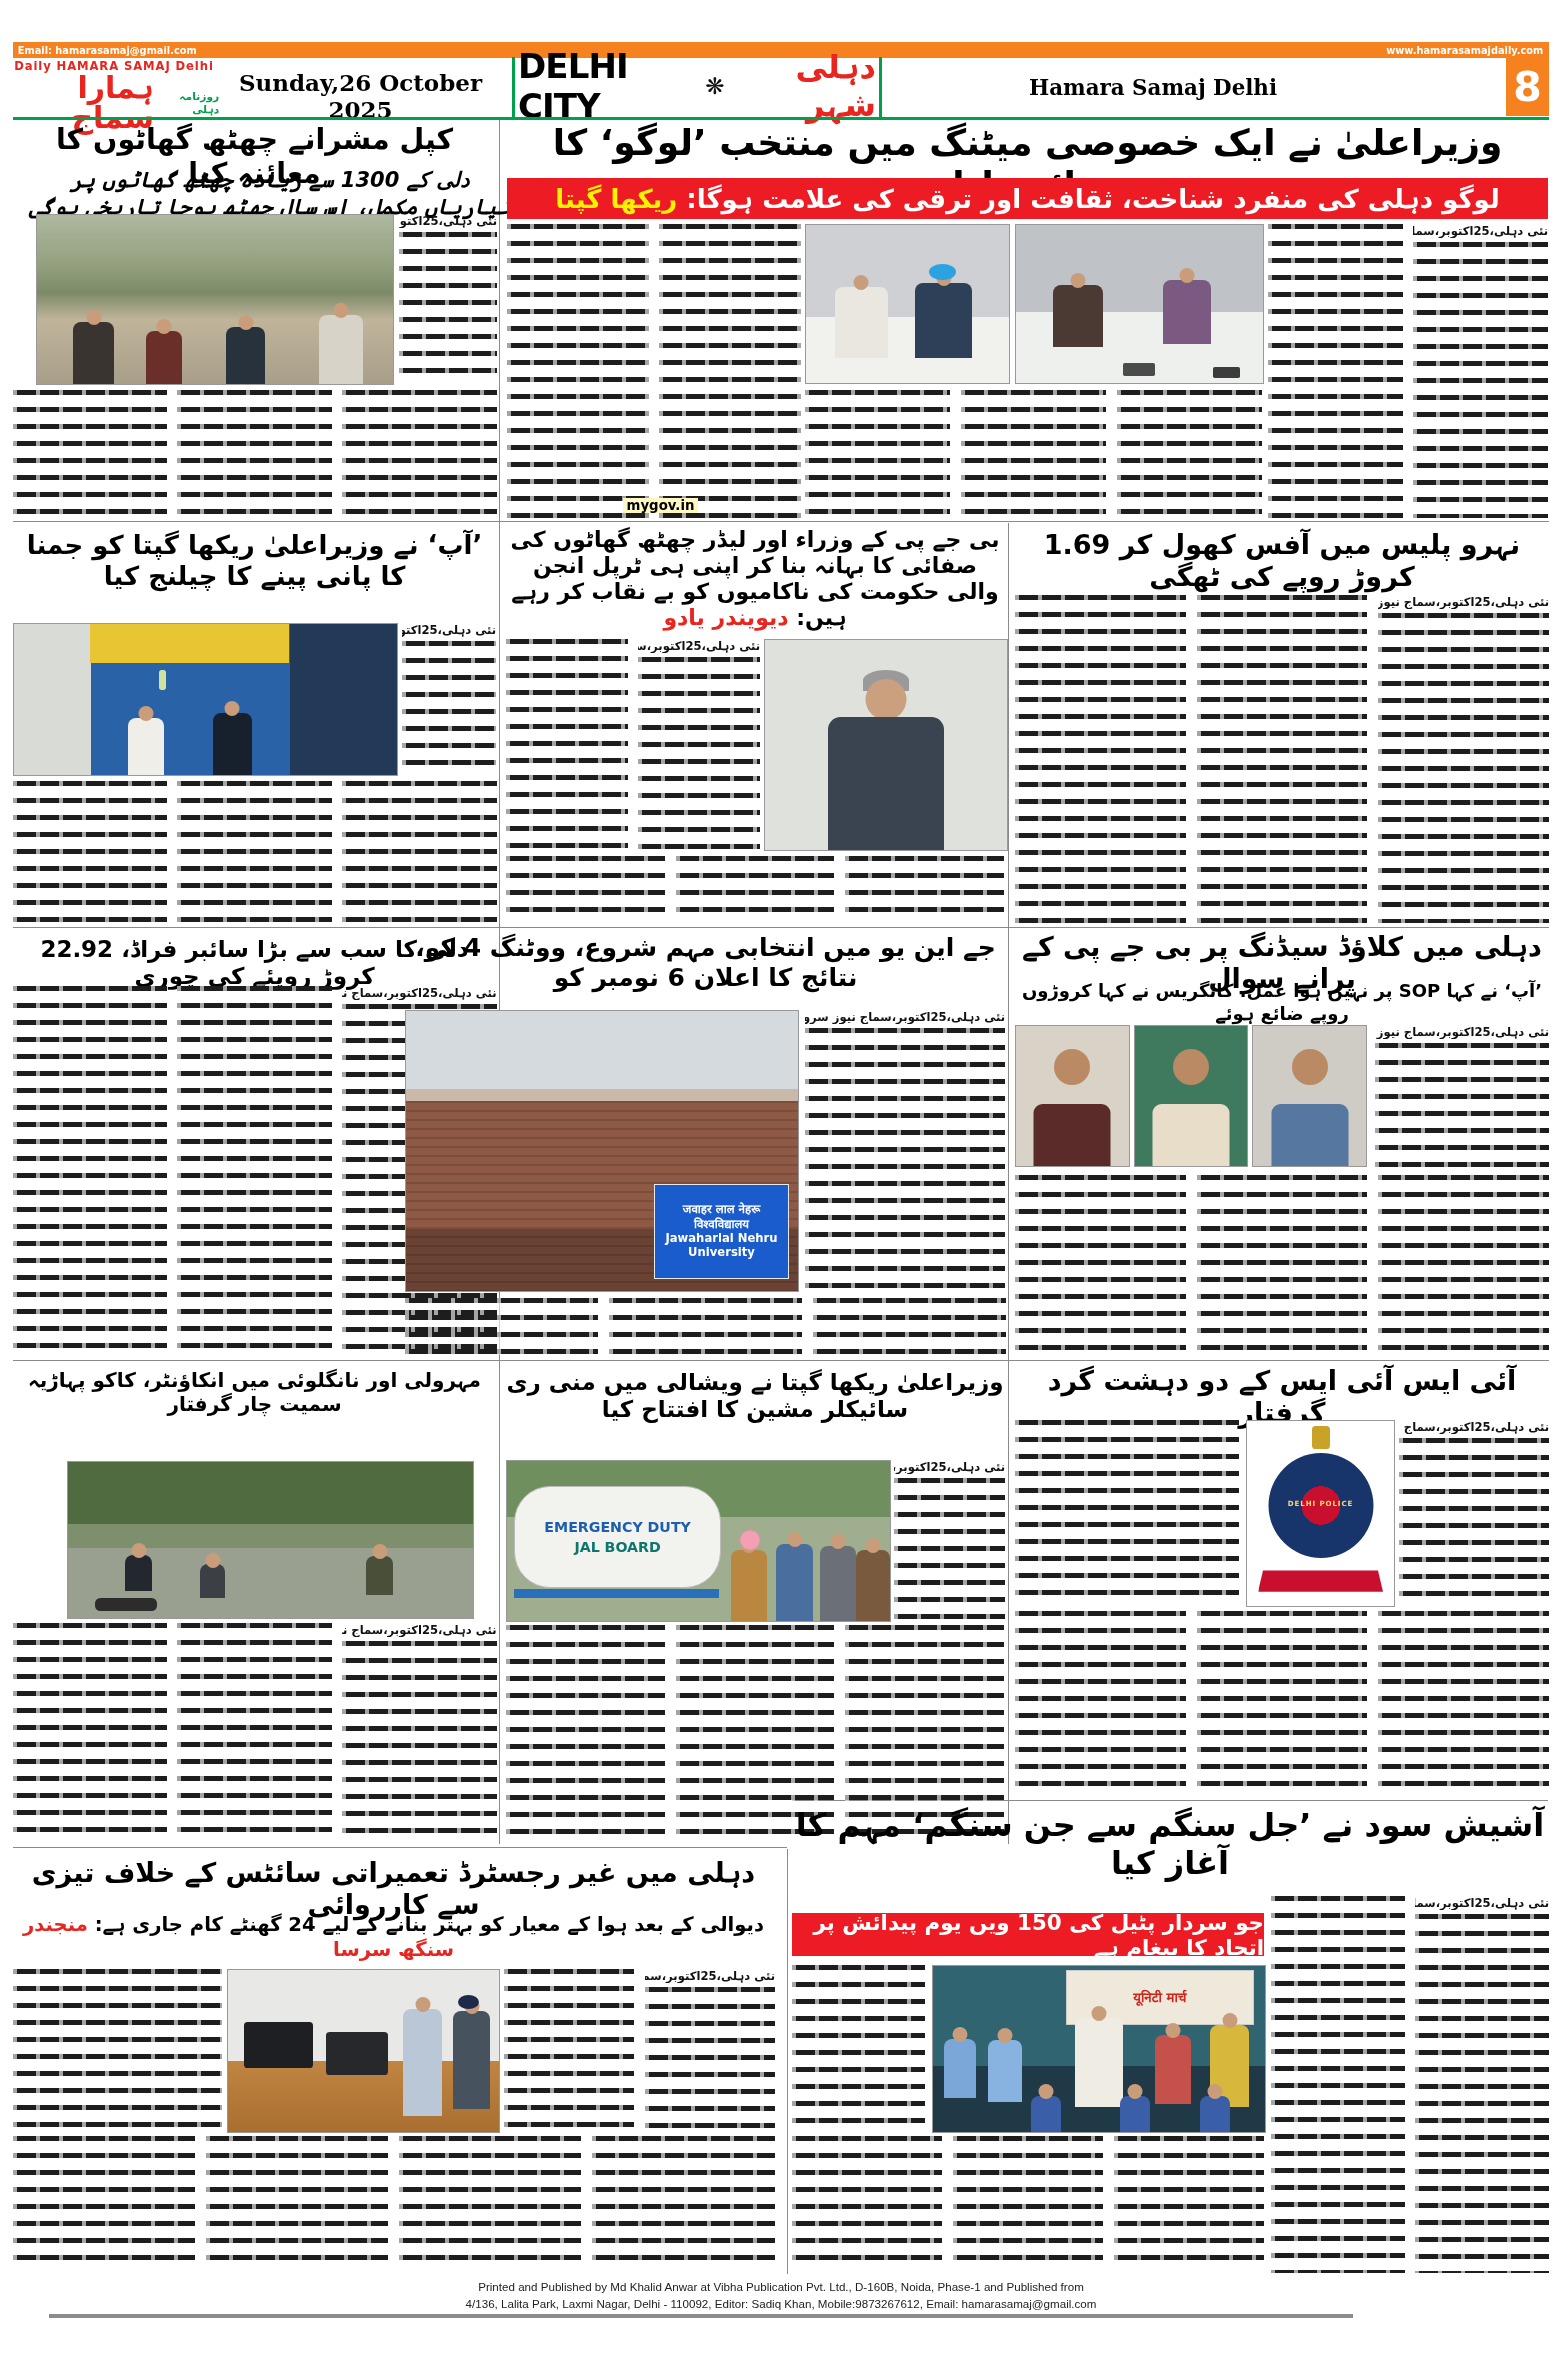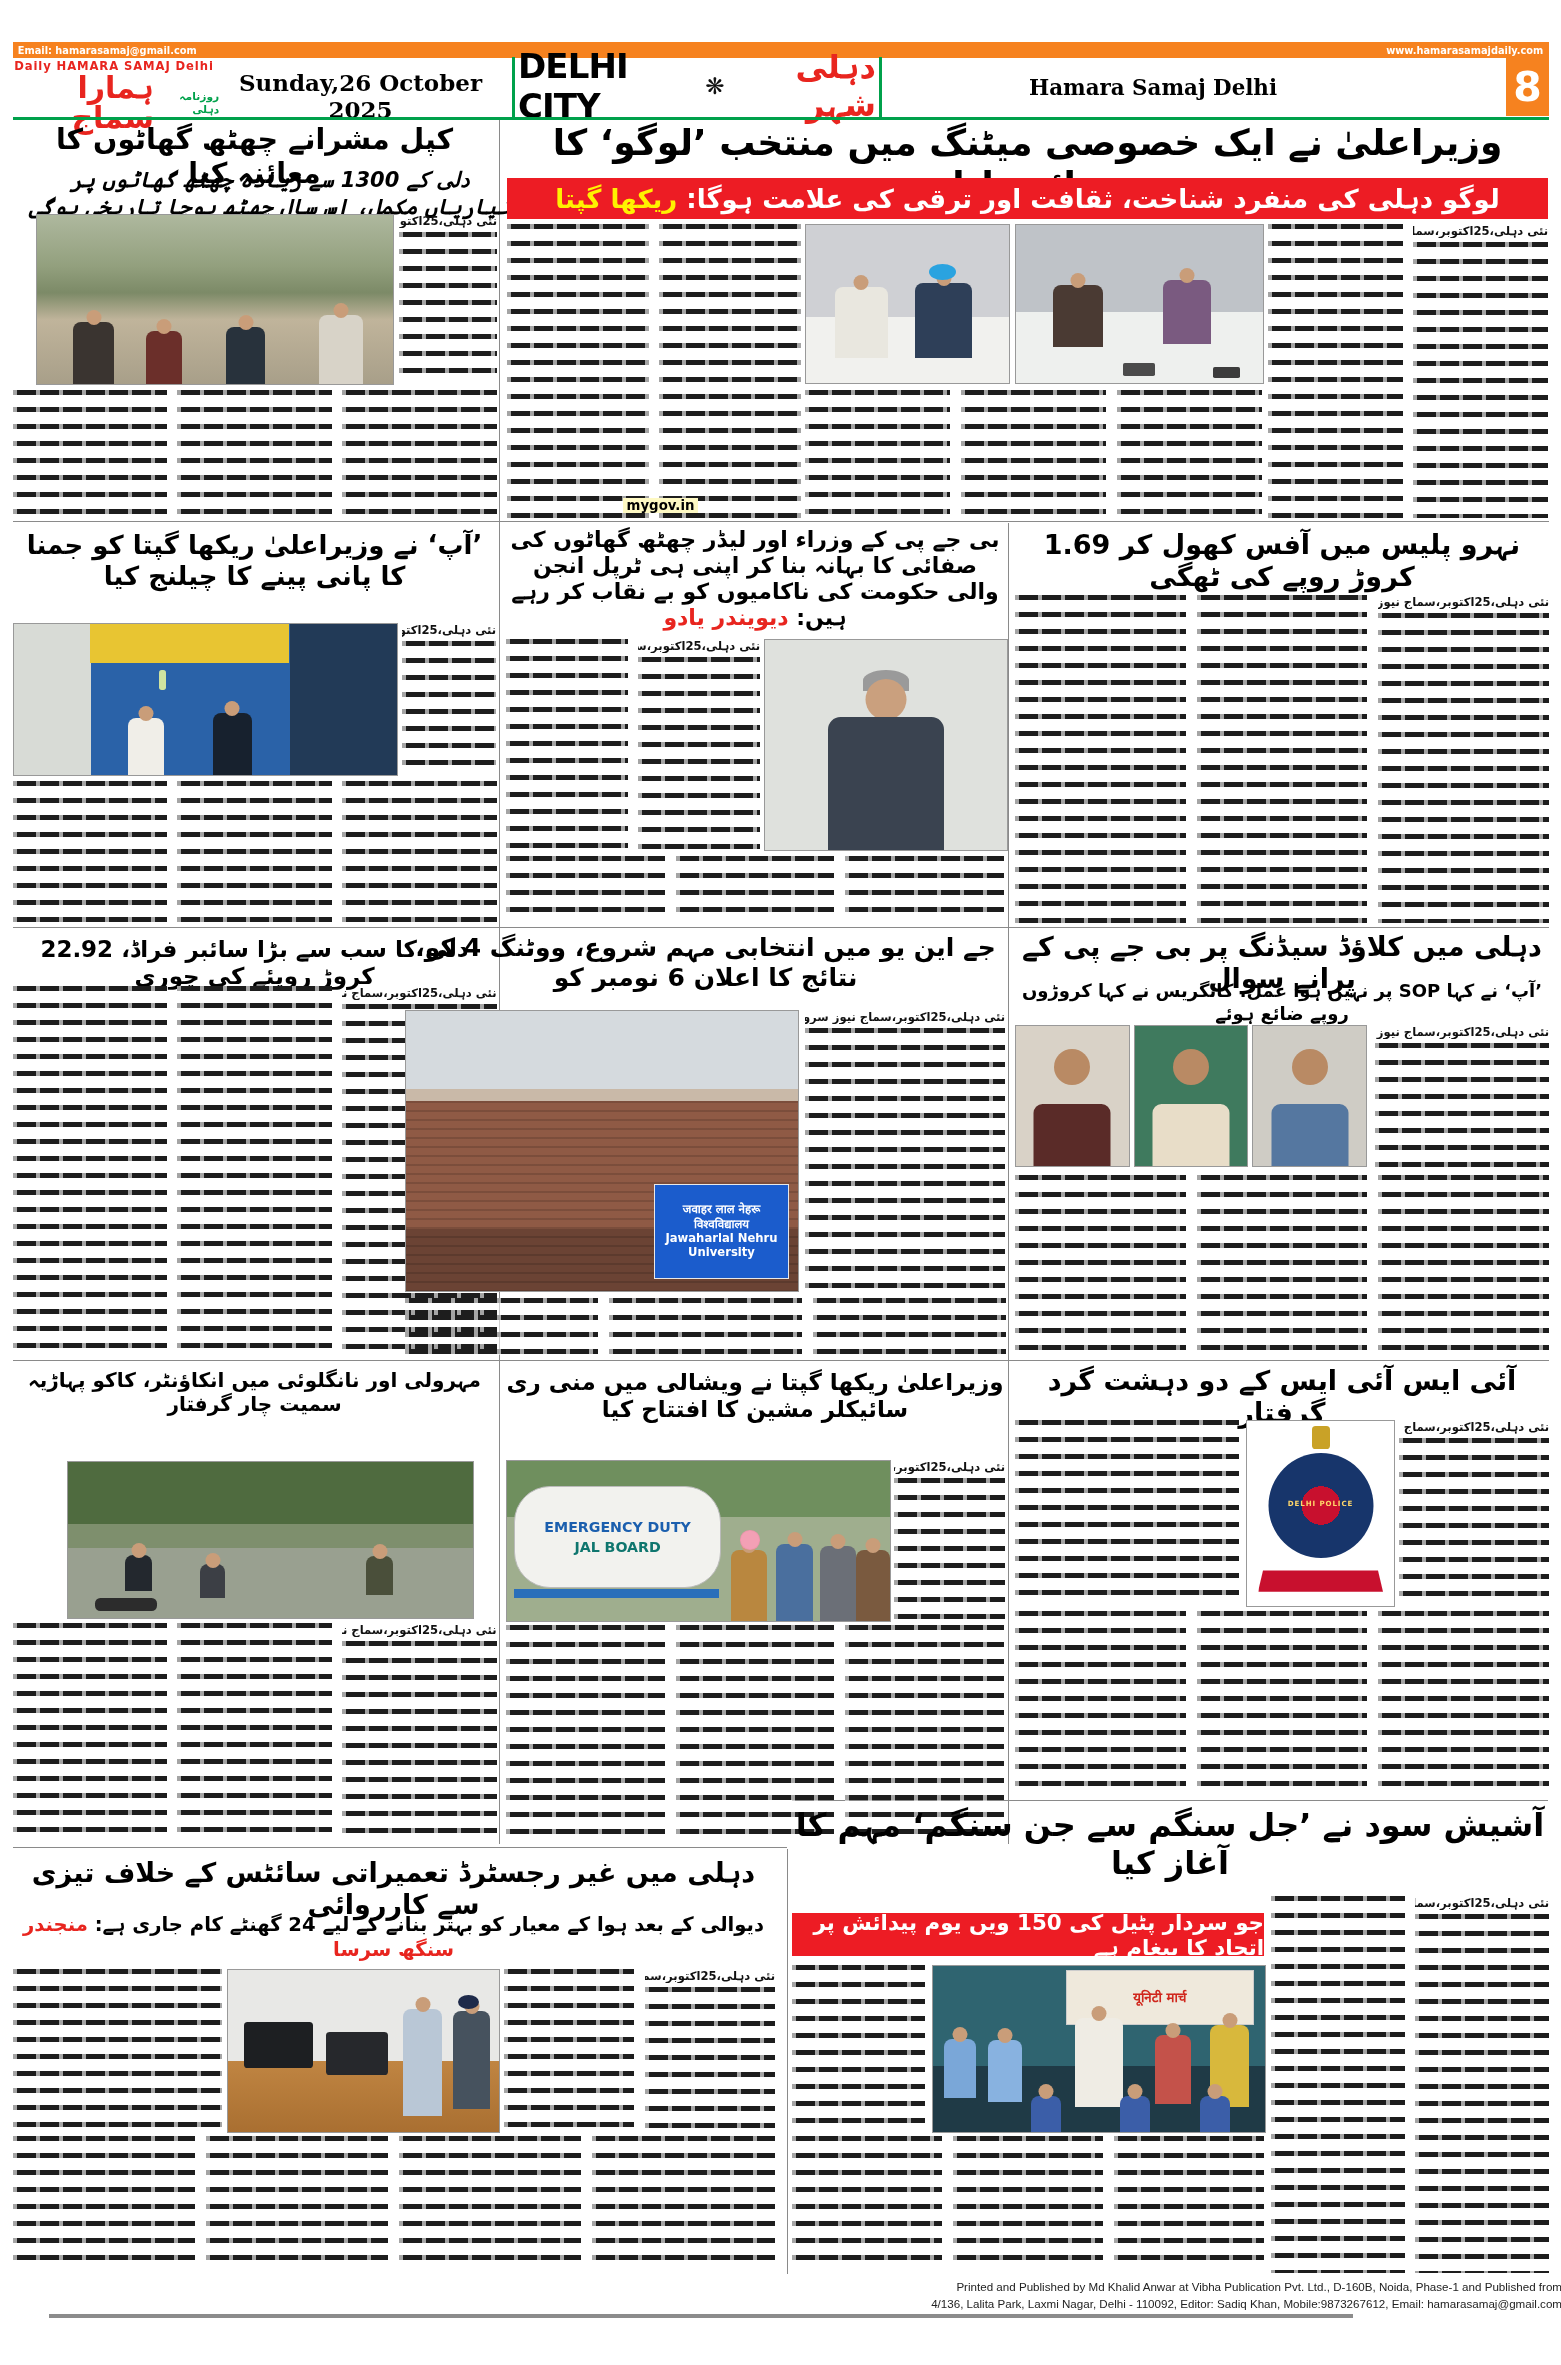--- a/index.html
+++ b/index.html
@@ -59,21 +59,21 @@
         font-weight:bold;display:flex;flex-direction:column;justify-content:center;line-height:1.25;}
   .bannerbox{position:absolute;background:#efe9dc;border:0.9px solid #ccc;display:flex;align-items:center;
              justify-content:center;color:#d0271d;font-weight:bold;}
   .crest-circle{position:absolute;left:50%;transform:translateX(-50%);border-radius:50%;
       background:radial-gradient(circle,#c8102e 0 26%,#17356b 26% 74%,#d6a419 74% 100%);}
   .crest-label{position:absolute;width:100%;text-align:center;color:#ffd76a;
                font:bold 7.1px "DejaVu Sans",sans-serif;letter-spacing:0.9px;}
   .ribbon{position:absolute;left:50%;transform:translateX(-50%);background:#c8102e;
           clip-path:polygon(4% 0,96% 0,100% 100%,0 100%);}
   
-  .footer{position:absolute;left:0;top:2278px;width:1562px;text-align:right;color:#222;
+  .footer{position:absolute;left:0;top:2278px;width:1562px;text-align:center;color:#222;
           font:11.6px "Liberation Sans",sans-serif;line-height:1.5;}
   .graybar{position:absolute;left:49px;top:2314px;width:1304px;height:4.4px;background:#8c8c8c;}
 </style>
 </head>
 <body>
 
 <div class="page">
 
   <div class="topbar">
     <span>Email: hamarasamaj@gmail.com</span>

